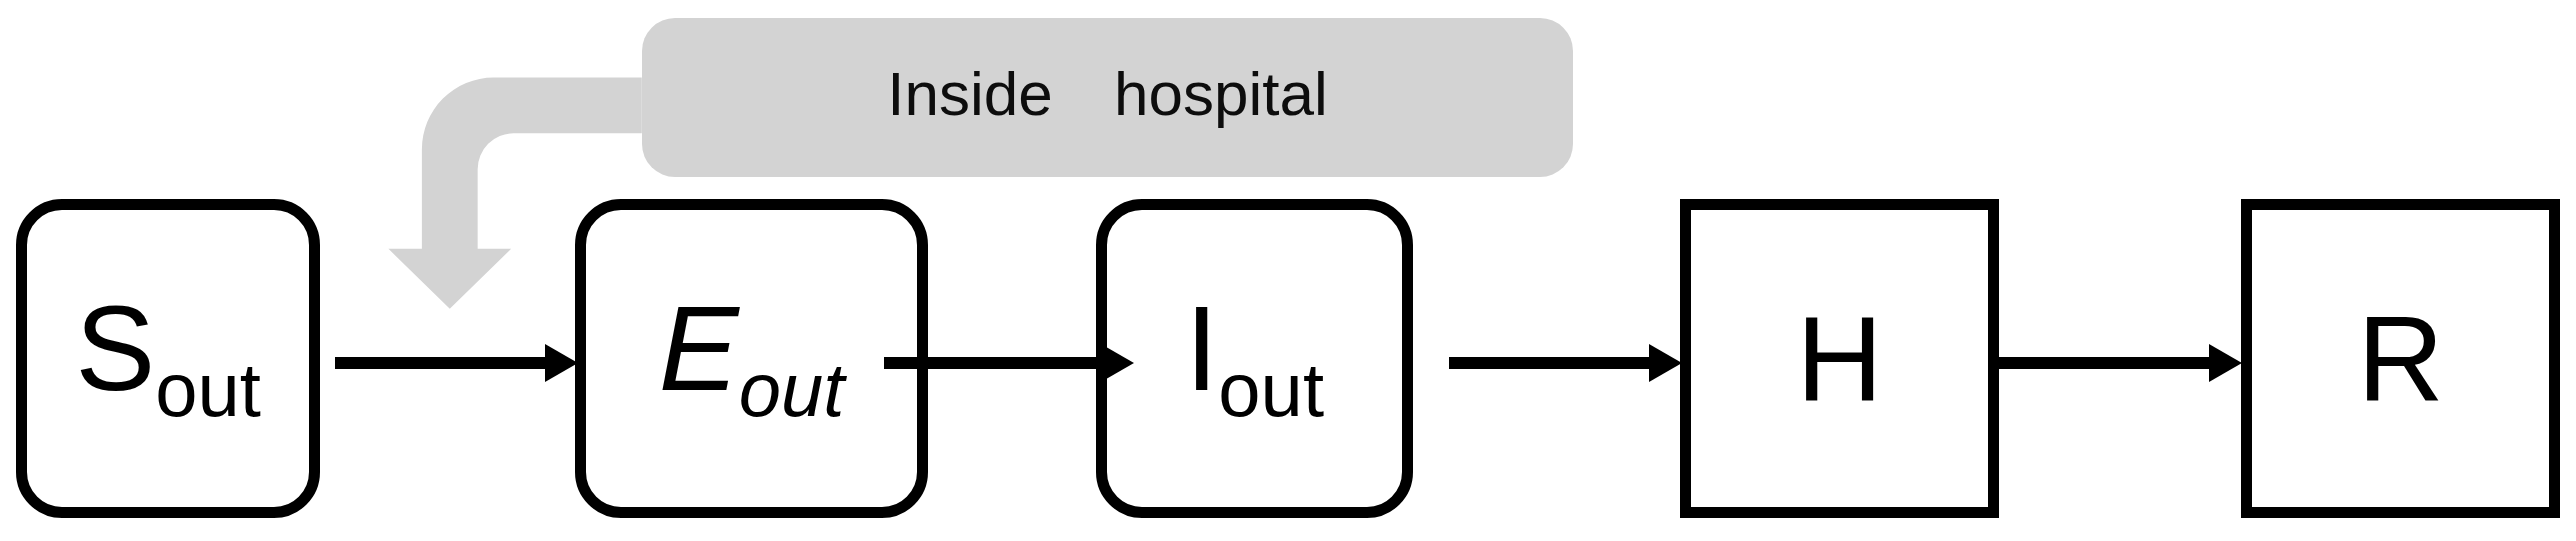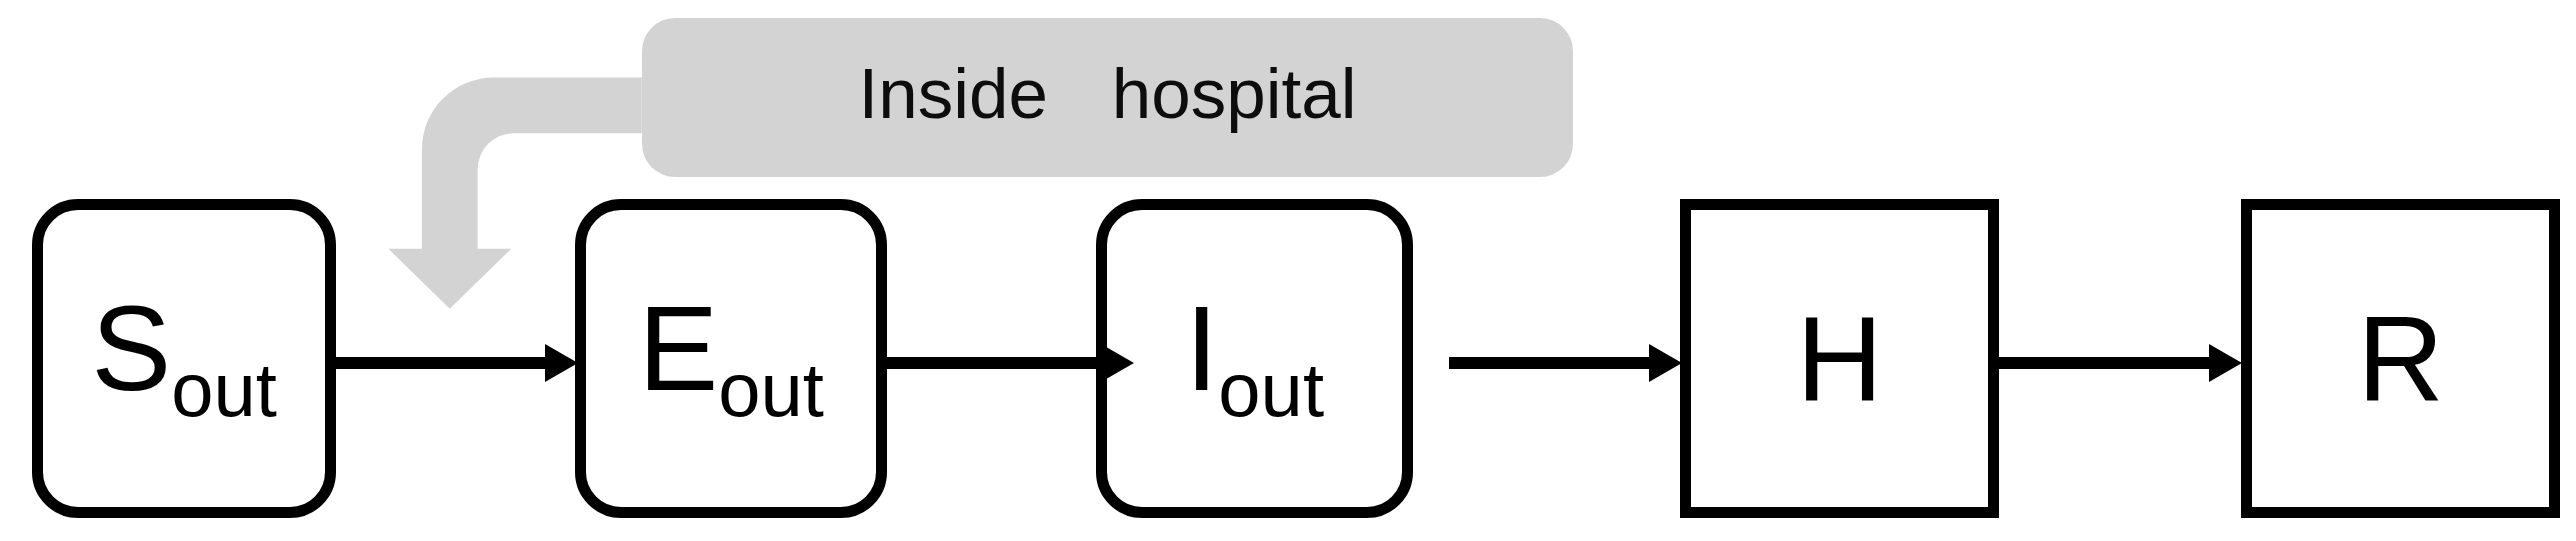--- a/index.html
+++ b/index.html
@@ -33,22 +33,22 @@
     font-weight: 400;
     letter-spacing: 0;
     white-space: nowrap;
   }
   .node-label .sub {
     font-size: 76px;
     vertical-align: -25.5px;
     letter-spacing: 0;
   }
 
-  #node-s { left: 32px;   width: 304px; }
-  #node-e { left: 575px;  width: 312px; }
+  #node-s { left: 16px;   width: 304px; }
+  #node-e { left: 575px;  width: 353px; font-style: italic; }
   #node-i { left: 1096px; width: 317px; }
   #node-h { left: 1680px; width: 319px; }
   #node-r { left: 2241px; width: 319px; }
 
   
   .flow-arrow { position: absolute; }
   .flow-arrow .shaft {
     position: absolute;
     top: 357px;
     height: 12px;
@@ -78,21 +78,21 @@
     top: 18.3px;
     width: 931px;
     height: 159px;
     background: #d3d3d3;
     border-radius: 33px;
     display: flex;
     align-items: center;
     justify-content: center;
   }
   .banner-text {
-    font-size: 71px;
+    font-size: 62px;
     color: #0d0d0d;
     word-spacing: 44px;
     white-space: nowrap;
     padding-bottom: 8px;
   }
 
   
   .callout-arrow {
     position: absolute;
     left: 382px;

